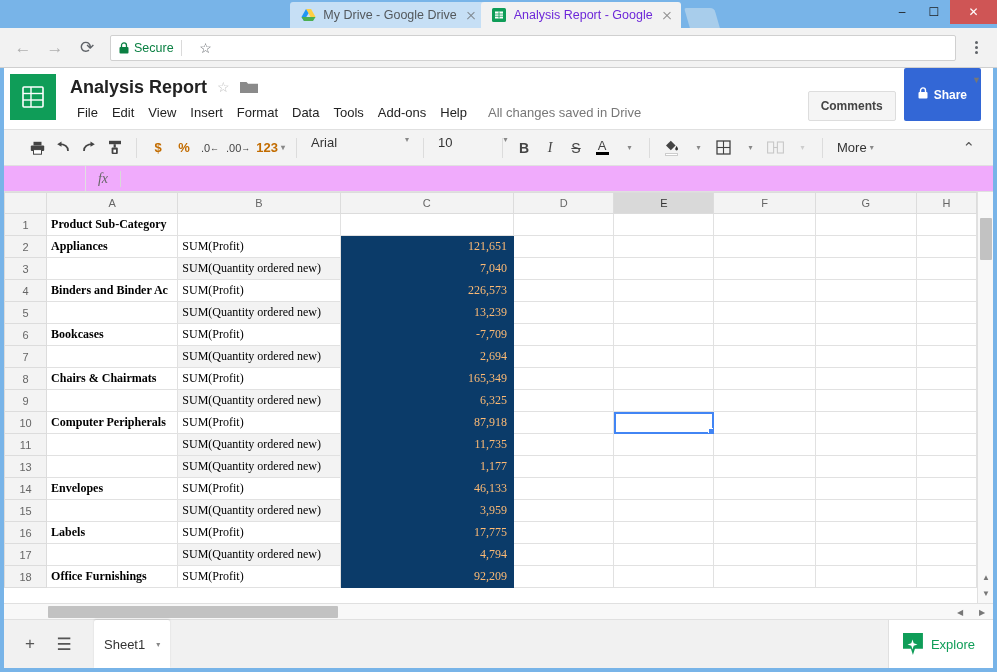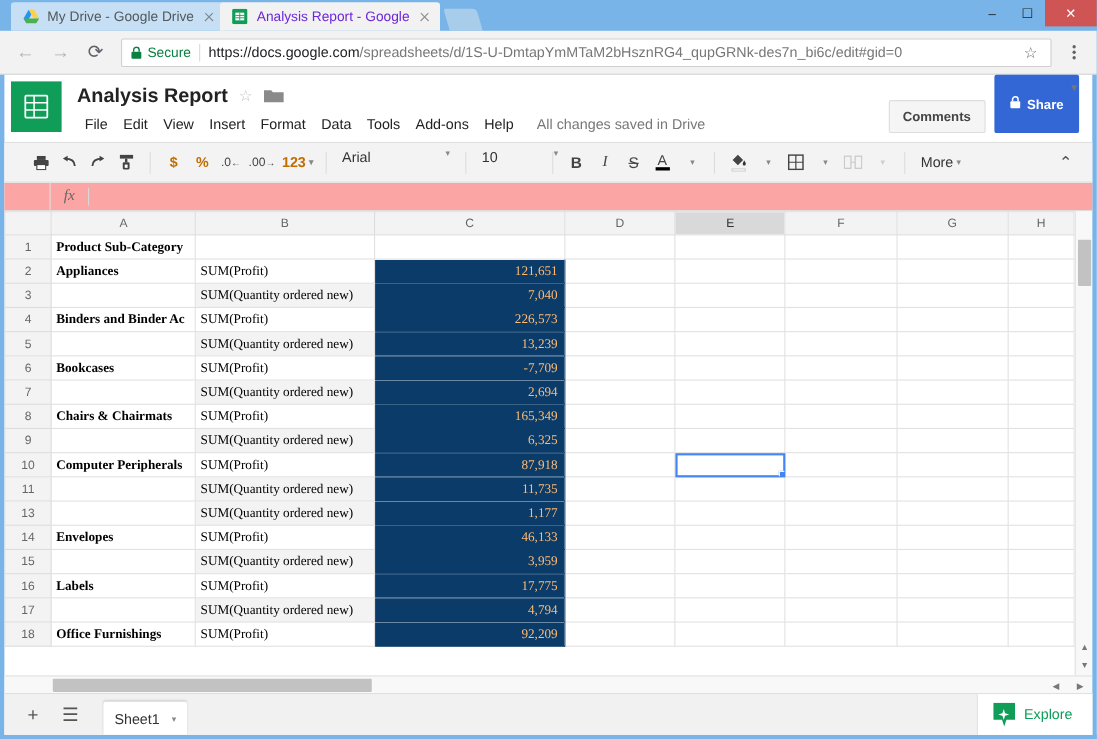--- a/index.html
+++ b/index.html
@@ -16,20 +16,21 @@
     background: #78b4e8;
     display: flex; flex-direction: column;
   }
 
   
   .titlebar {
     height: 28px; position: relative;
     display: flex; align-items: flex-end;
     padding-left: 10px;
     flex: 0 0 28px;
+    justify-content: center;
   }
   .tab {
     position: relative;
     height: 26px;
     display: flex; align-items: center;
     padding: 0 6px 0 10px;
     border-top-left-radius: 3px; border-top-right-radius: 3px;
     font-size: 12px; color: #3c3c3c;
     max-width: 200px;
     transform: skewX(0deg);
@@ -206,23 +207,23 @@
     gap: 48px;
   }
   .tbselect .lbl { flex: 1 1 auto; }
   .disabled { opacity: .35; }
   .tb-more { font-size: 13px; color: #333; display: flex; align-items: center; }
   .tb-collapse { margin-left: auto; font-size: 15px; color: #555; padding-right: 10px; }
 
   
   .formulabar {
     flex: 0 0 26px;
-    background: #fca5a5;
+    background: #f0abfc;
     border-bottom: 1px solid #e0e0e0;
-    display: flex; align-items: center;
+    display: flex; align-items: center; padding-left: 40px;
   }
   .namebox {
     width: 42px; height: 100%;
     border-right: 1px solid #e0e0e0;
     flex: 0 0 42px;
   }
   .fx {
     width: 34px; text-align: center;
     font-family: "Liberation Serif", serif;
     font-style: italic; font-size: 14px; color: #666;
@@ -336,21 +337,21 @@
     gap: 6px;
     position: relative;
   }
   .bb-ic {
     width: 28px; height: 28px;
     display: flex; align-items: center; justify-content: center;
     font-size: 17px; color: #555;
   }
   .sheettab {
     background: #fff;
-    height: 30px;
+    height: 48px;
     display: flex; align-items: center;
     padding: 0 10px;
     margin-left: 10px;
     font-size: 13px; color: #333;
     border-radius: 2px 2px 0 0;
     gap: 8px;
     box-shadow: 0 -1px 2px rgba(0,0,0,.12);
     align-self: flex-end;
   }
   .explore {
@@ -415,21 +416,20 @@
 
     <div class="omnibox">
       <span class="lock-ic">
         <svg width="10" height="12" viewBox="0 0 10 12">
           <rect x="0.5" y="5" width="9" height="6.5" rx="1" fill="#0b8043"></rect>
           <path d="M2.5 5 V3.4 A2.5 2.5 0 0 1 7.5 3.4 V5" stroke="#0b8043" stroke-width="1.3" fill="none"></path>
         </svg>
       </span>
       <span class="secure-txt">Secure</span>
       <span class="omni-sep"></span>
-      <span class="url"><b>https://docs.google.com</b><span>/spreadsheets/d/1S-U-DmtapYmMTaM2bHsznRG4_qupGRNk-des7n_bi6c/edit#gid=0</span></span>
       <span class="star">☆</span>
     </div>
 
     <div class="kebab">
         <i></i>
         <i></i>
         <i></i>
       </div>
   </div>
 

